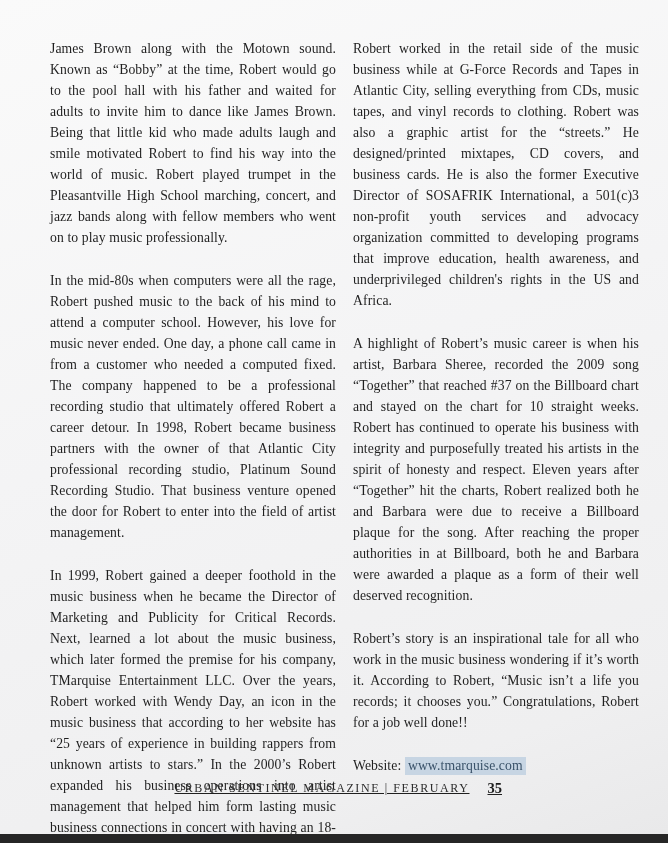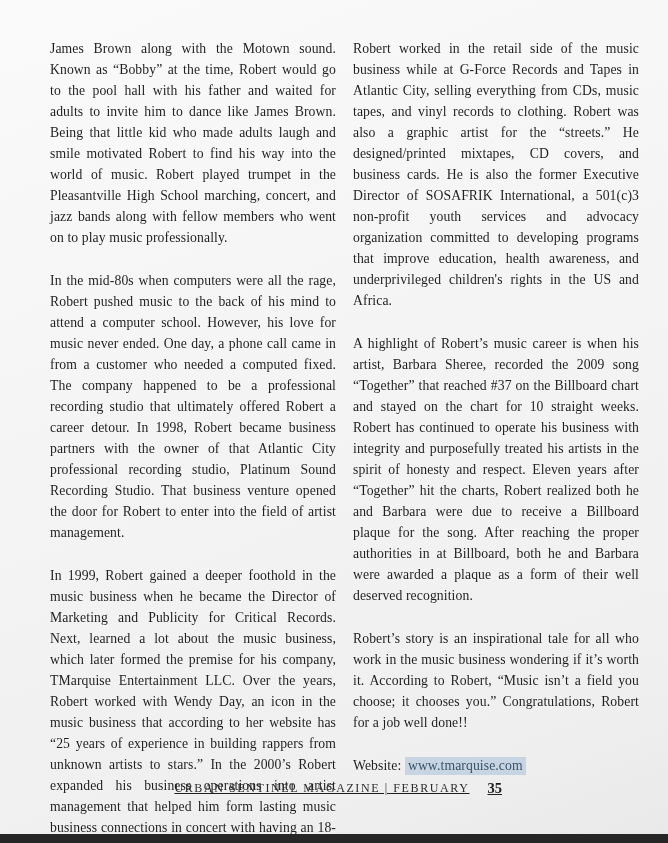--- a/index.html
+++ b/index.html
@@ -83,21 +83,21 @@
 
     <div class="col">
       <p>James Brown along with the Motown sound.  Known as “Bobby” at the time, Robert would go to the pool hall with his father and waited for adults to invite him to dance like James Brown. Being that little kid who made adults laugh and smile motivated Robert to find his way into the world of music. Robert played trumpet in the Pleasantville High School marching, concert, and jazz bands along with fellow members who went on to play music professionally.</p>
       <p>In the mid-80s when computers were all the rage, Robert pushed music to the back of his mind to attend a computer school. However, his love for music never ended.  One day, a phone call came in from a customer who needed a computed fixed.  The company happened to be a professional recording studio that ultimately offered Robert a career detour.  In 1998, Robert became business partners with the owner of that Atlantic City professional recording studio, Platinum Sound Recording Studio. That business venture opened the door for Robert to enter into the field of artist management.</p>
       <p>In 1999, Robert gained a deeper foothold in the music business when he became the Director of Marketing and Publicity for Critical Records. Next, learned a lot about the music business, which later formed the premise for his company, TMarquise Entertainment LLC. Over the years, Robert worked with Wendy Day, an icon in the music business that according to her website has “25 years of experience in building rappers from unknown artists to stars.” In the 2000’s Robert expanded his business operations into artist management that helped him form lasting music business connections in concert with having an 18-year membership with the Grammy Association. The Grammy organization allowed Robert access to</p>
     </div>
 
     <div class="col">
       <p>Robert worked in the retail side of the music business while at G-Force Records and Tapes in Atlantic City, selling everything from CDs, music tapes, and vinyl records to clothing. Robert was also a graphic artist for the “streets.” He designed/printed mixtapes, CD covers, and business cards.  He is also the former Executive Director of SOSAFRIK International, a 501(c)3 non-profit youth services and advocacy organization committed to developing programs that improve education, health awareness, and underprivileged children's rights in the US and Africa.</p>
       <p>A highlight of Robert’s music career is when his artist, Barbara Sheree, recorded the 2009 song “Together” that reached #37 on the Billboard chart and stayed on the chart for 10 straight weeks. Robert has continued to operate his business with integrity and purposefully treated his artists in the spirit of honesty and respect. Eleven years after “Together” hit the charts, Robert realized both he and Barbara were due to receive a Billboard plaque for the song. After reaching the proper authorities in at Billboard, both he and Barbara were awarded a plaque as a form of their well deserved recognition.</p>
-      <p>Robert’s story is an inspirational tale for all who work in the music business wondering if it’s worth it. According to Robert, “Music isn’t a field you choose; it chooses you.” Congratulations, Robert for a job well done!!</p>
+      <p>Robert’s story is an inspirational tale for all who work in the music business wondering if it’s worth it. According to Robert, “Music isn’t a life you records; it chooses you.” Congratulations, Robert for a job well done!!</p>
       <p class="website-line">
         <span>Website:</span>
         <span class="url-highlight">www.tmarquise.com</span>
       </p>
     </div>
 
   </div>
 
   <div class="footer">
     <span class="mag-name">URBAN SENTINEL MAGAZINE | FEBRUARY</span>

